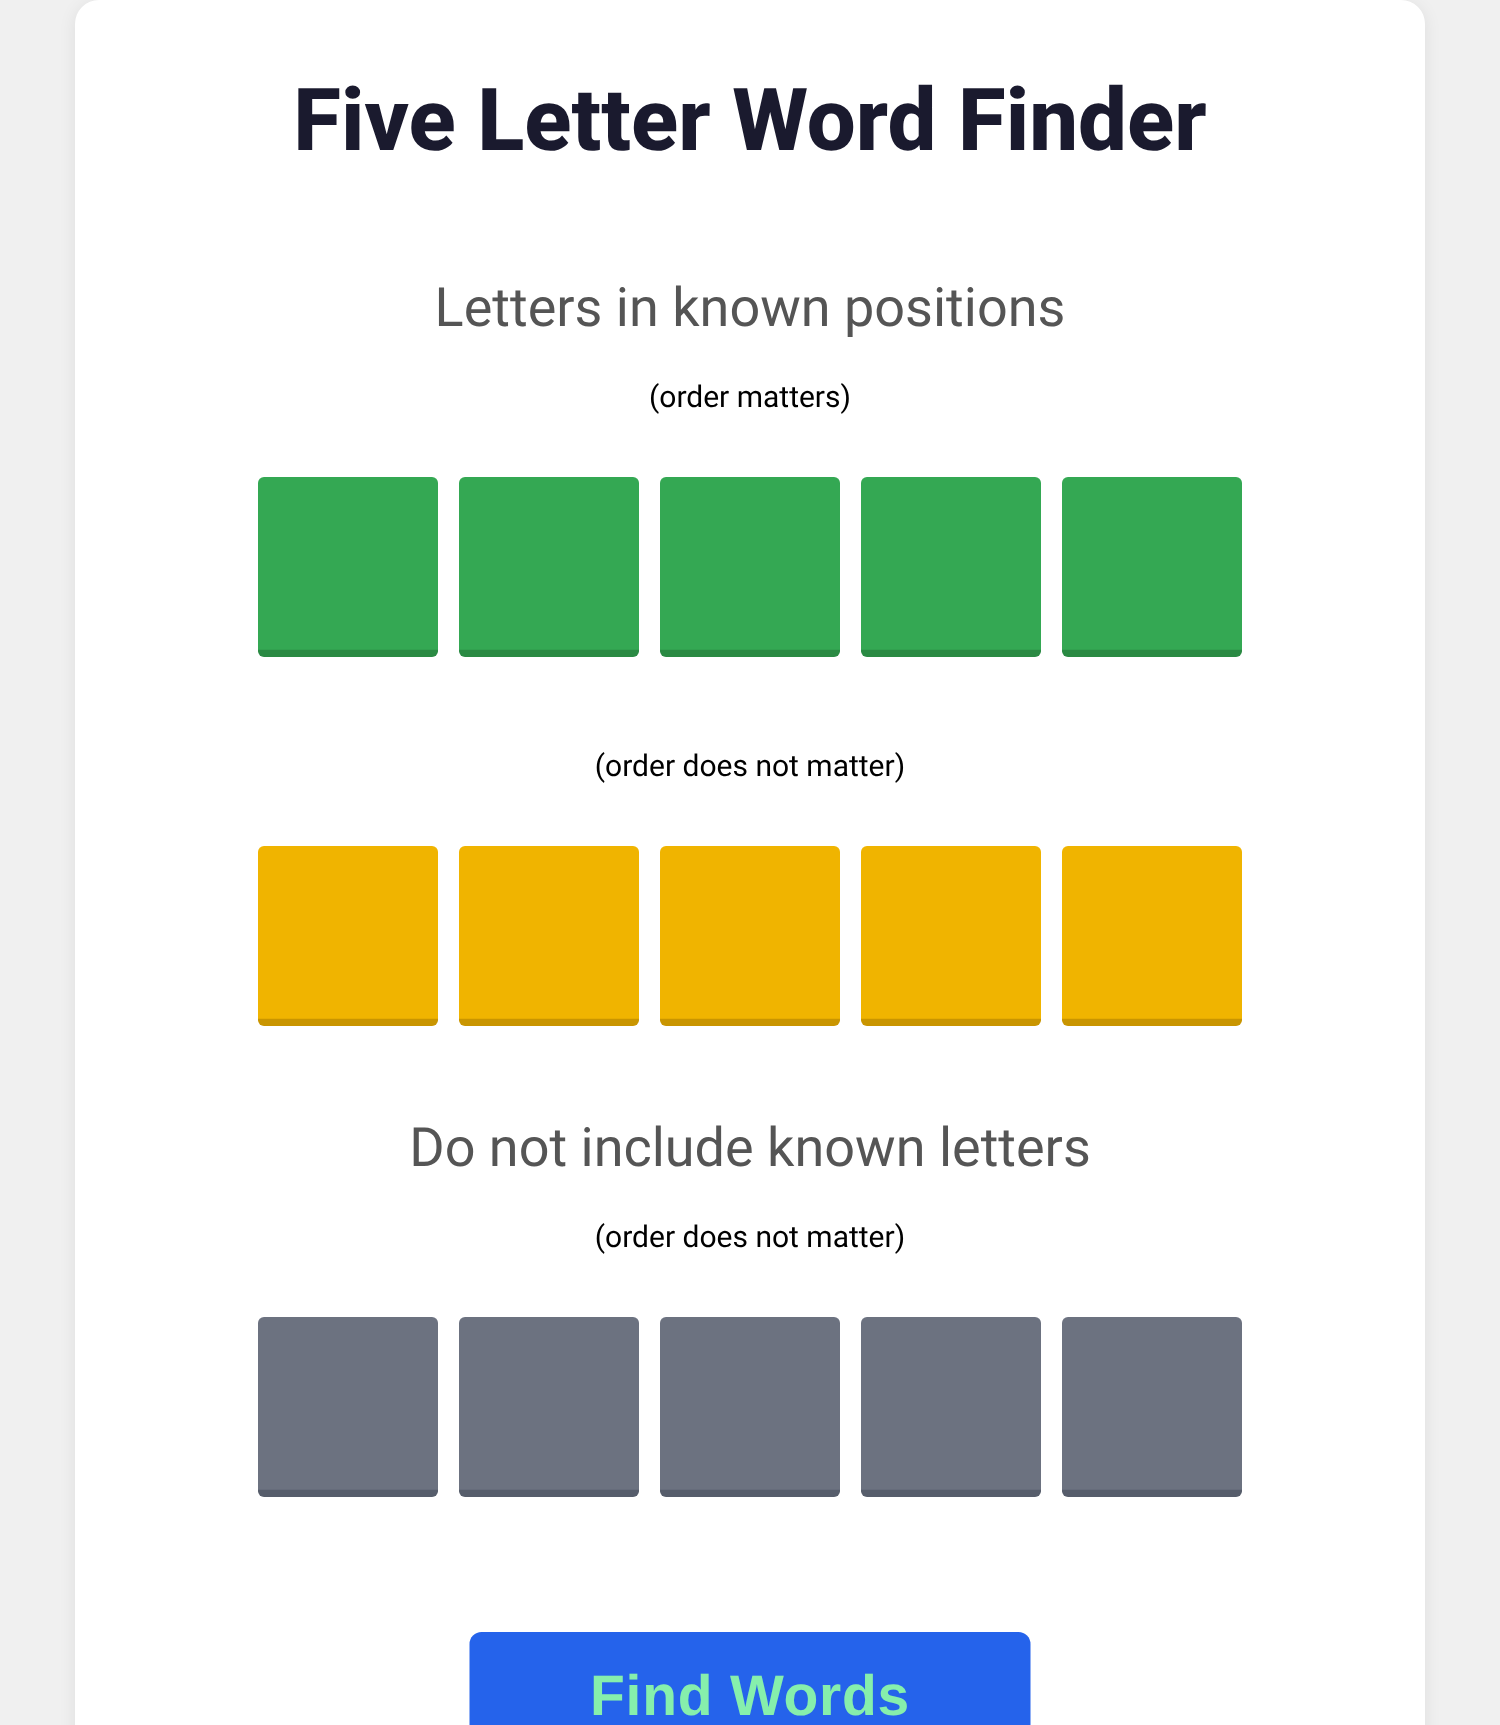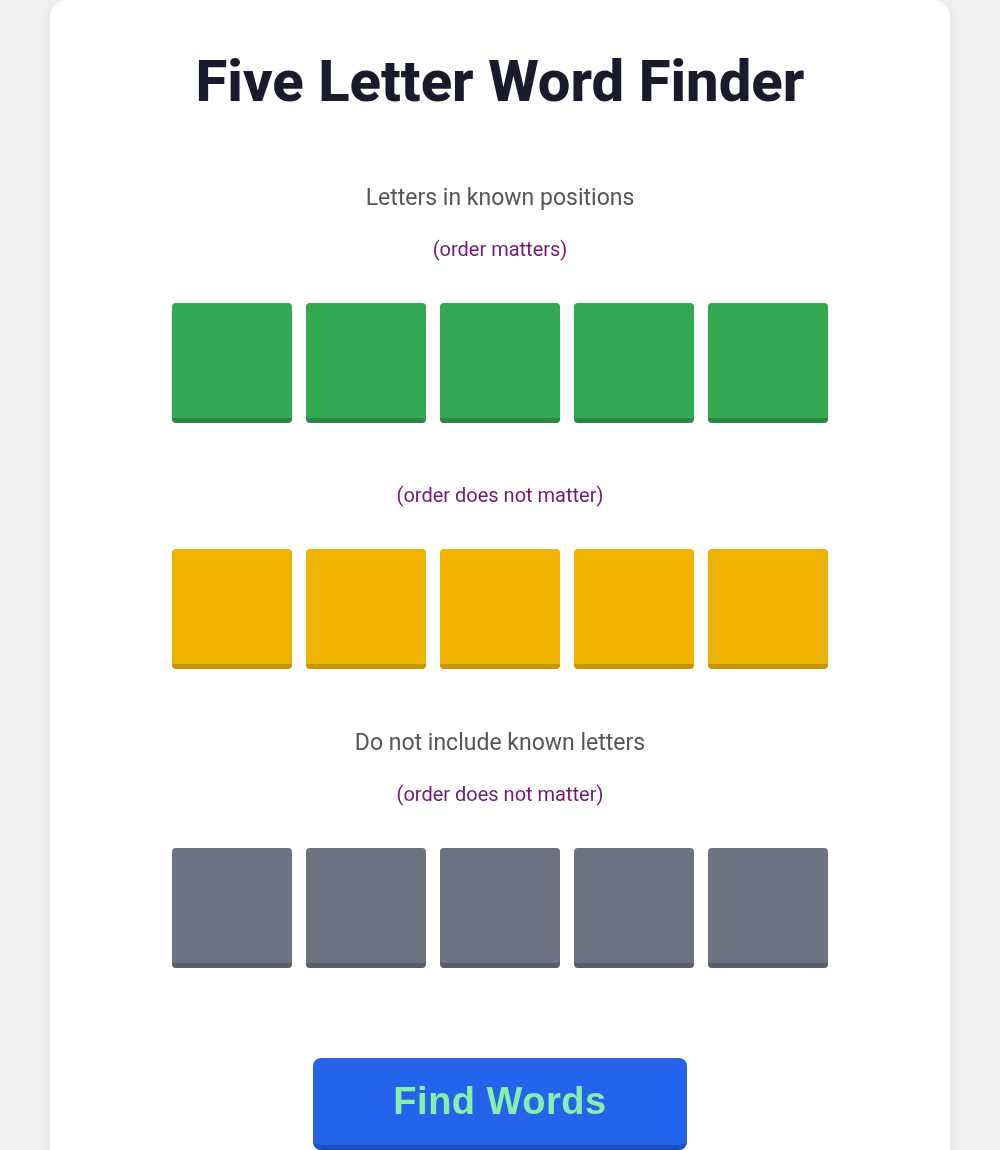--- a/index.html
+++ b/index.html
@@ -42,34 +42,34 @@
 
     .section {
       width: 100%;
       display: flex;
       flex-direction: column;
       align-items: center;
       margin-bottom: 40px;
     }
 
     .section-title {
-      font-size: 23px;
+      font-size: 36px;
       color: #555;
       font-weight: 400;
       text-align: center;
       margin-bottom: 6px;
     }
 
     .section-title em {
       font-style: italic;
     }
 
     .section-subtitle {
       font-size: 20px;
-      color: #701a75;
+      color: #000000;
       text-align: right;
       margin-bottom: 22px;
     }
 
     .tiles-row {
       display: flex;
       gap: 14px;
       justify-content: center;
     }
 

